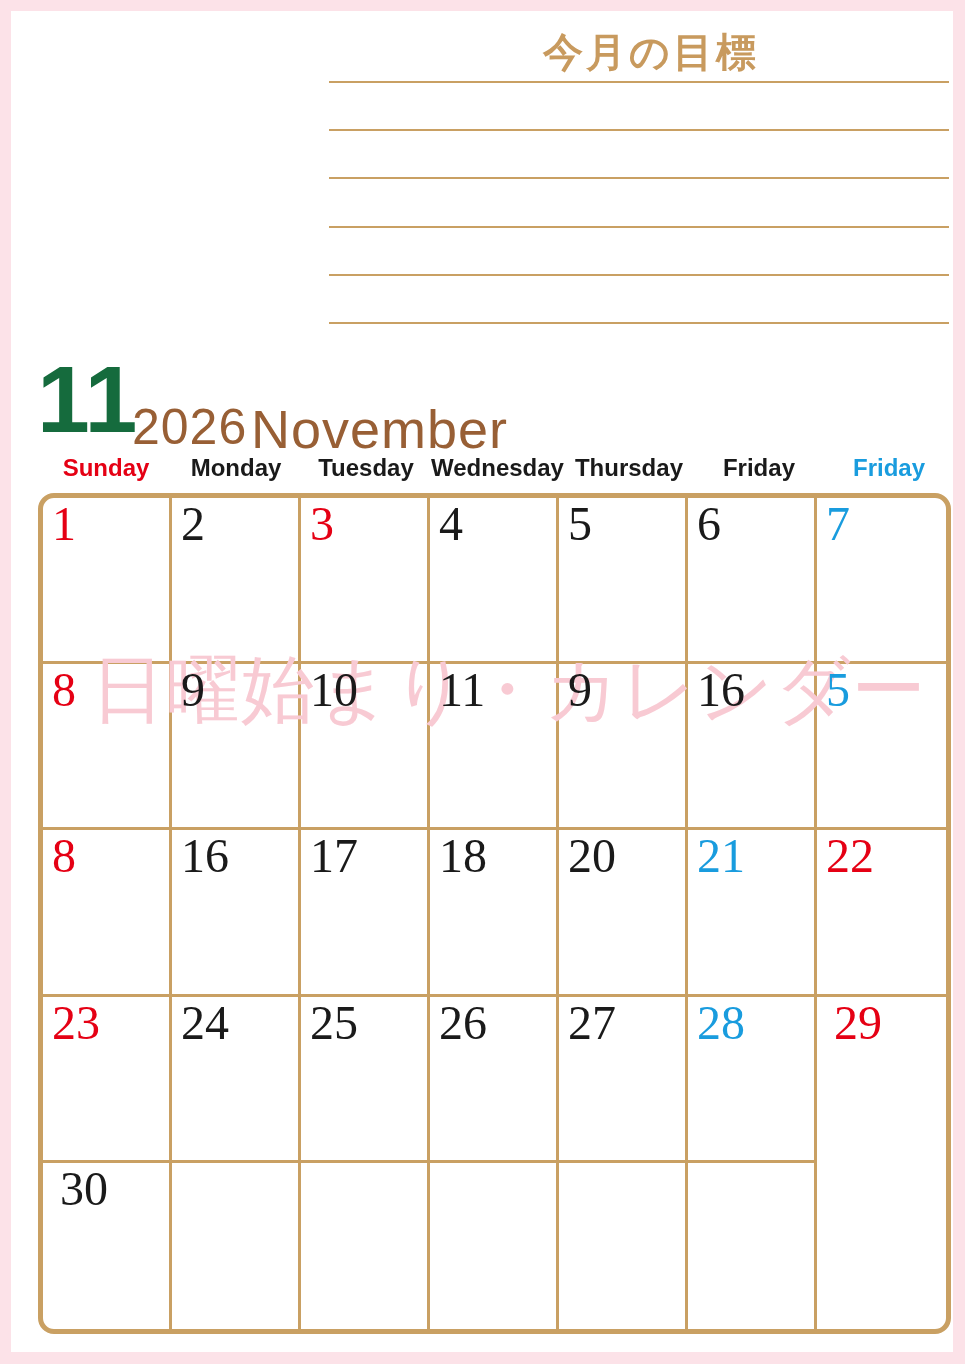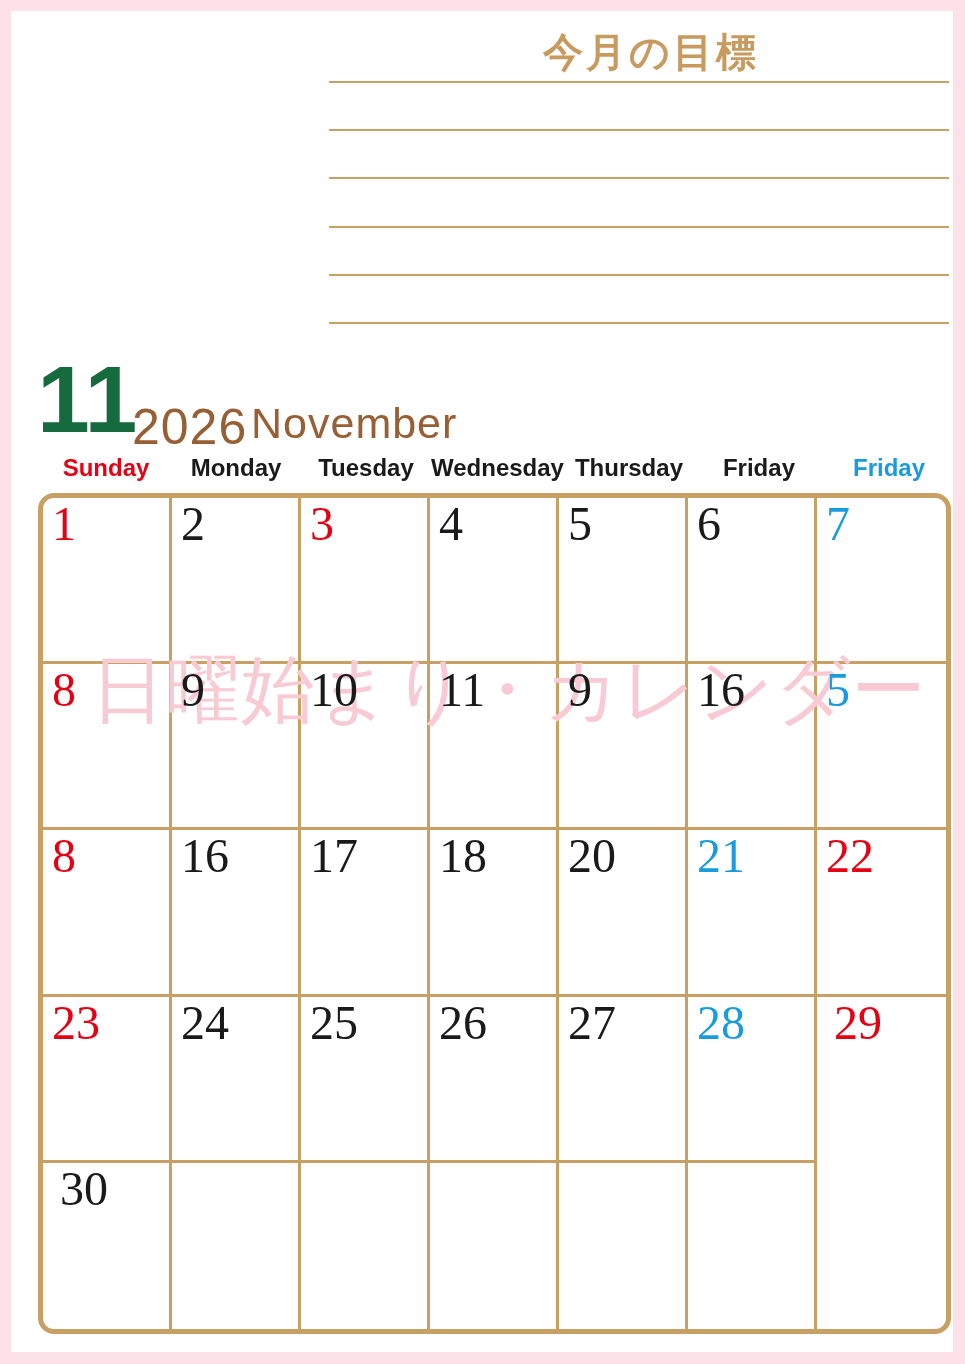--- a/index.html
+++ b/index.html
@@ -27,21 +27,21 @@
   
   .month-number{
     position:absolute;left:26px;top:341px;font-size:95px;line-height:1;
     font-weight:bold;color:var(--month-green,#156b3d);
   }
   .year-label{
     position:absolute;left:121px;top:391px;font-size:50px;line-height:1;
     color:var(--year-brown,#985f35);letter-spacing:1px;
   }
   .month-name-label{
-    position:absolute;left:240px;top:391px;font-size:43px;line-height:1;
+    position:absolute;left:240px;top:391px;font-size:54px;line-height:1;
     color:var(--year-brown,#985f35);letter-spacing:1px;
   }
   
   .weekday-row{
     position:absolute;left:30px;top:444px;width:913px;
     display:grid;grid-template-columns:repeat(7,1fr);
   }
   .weekday-label{
     text-align:center;font-size:24px;font-weight:600;line-height:26px;
     color:var(--weekday-black,#1a1a1a);

